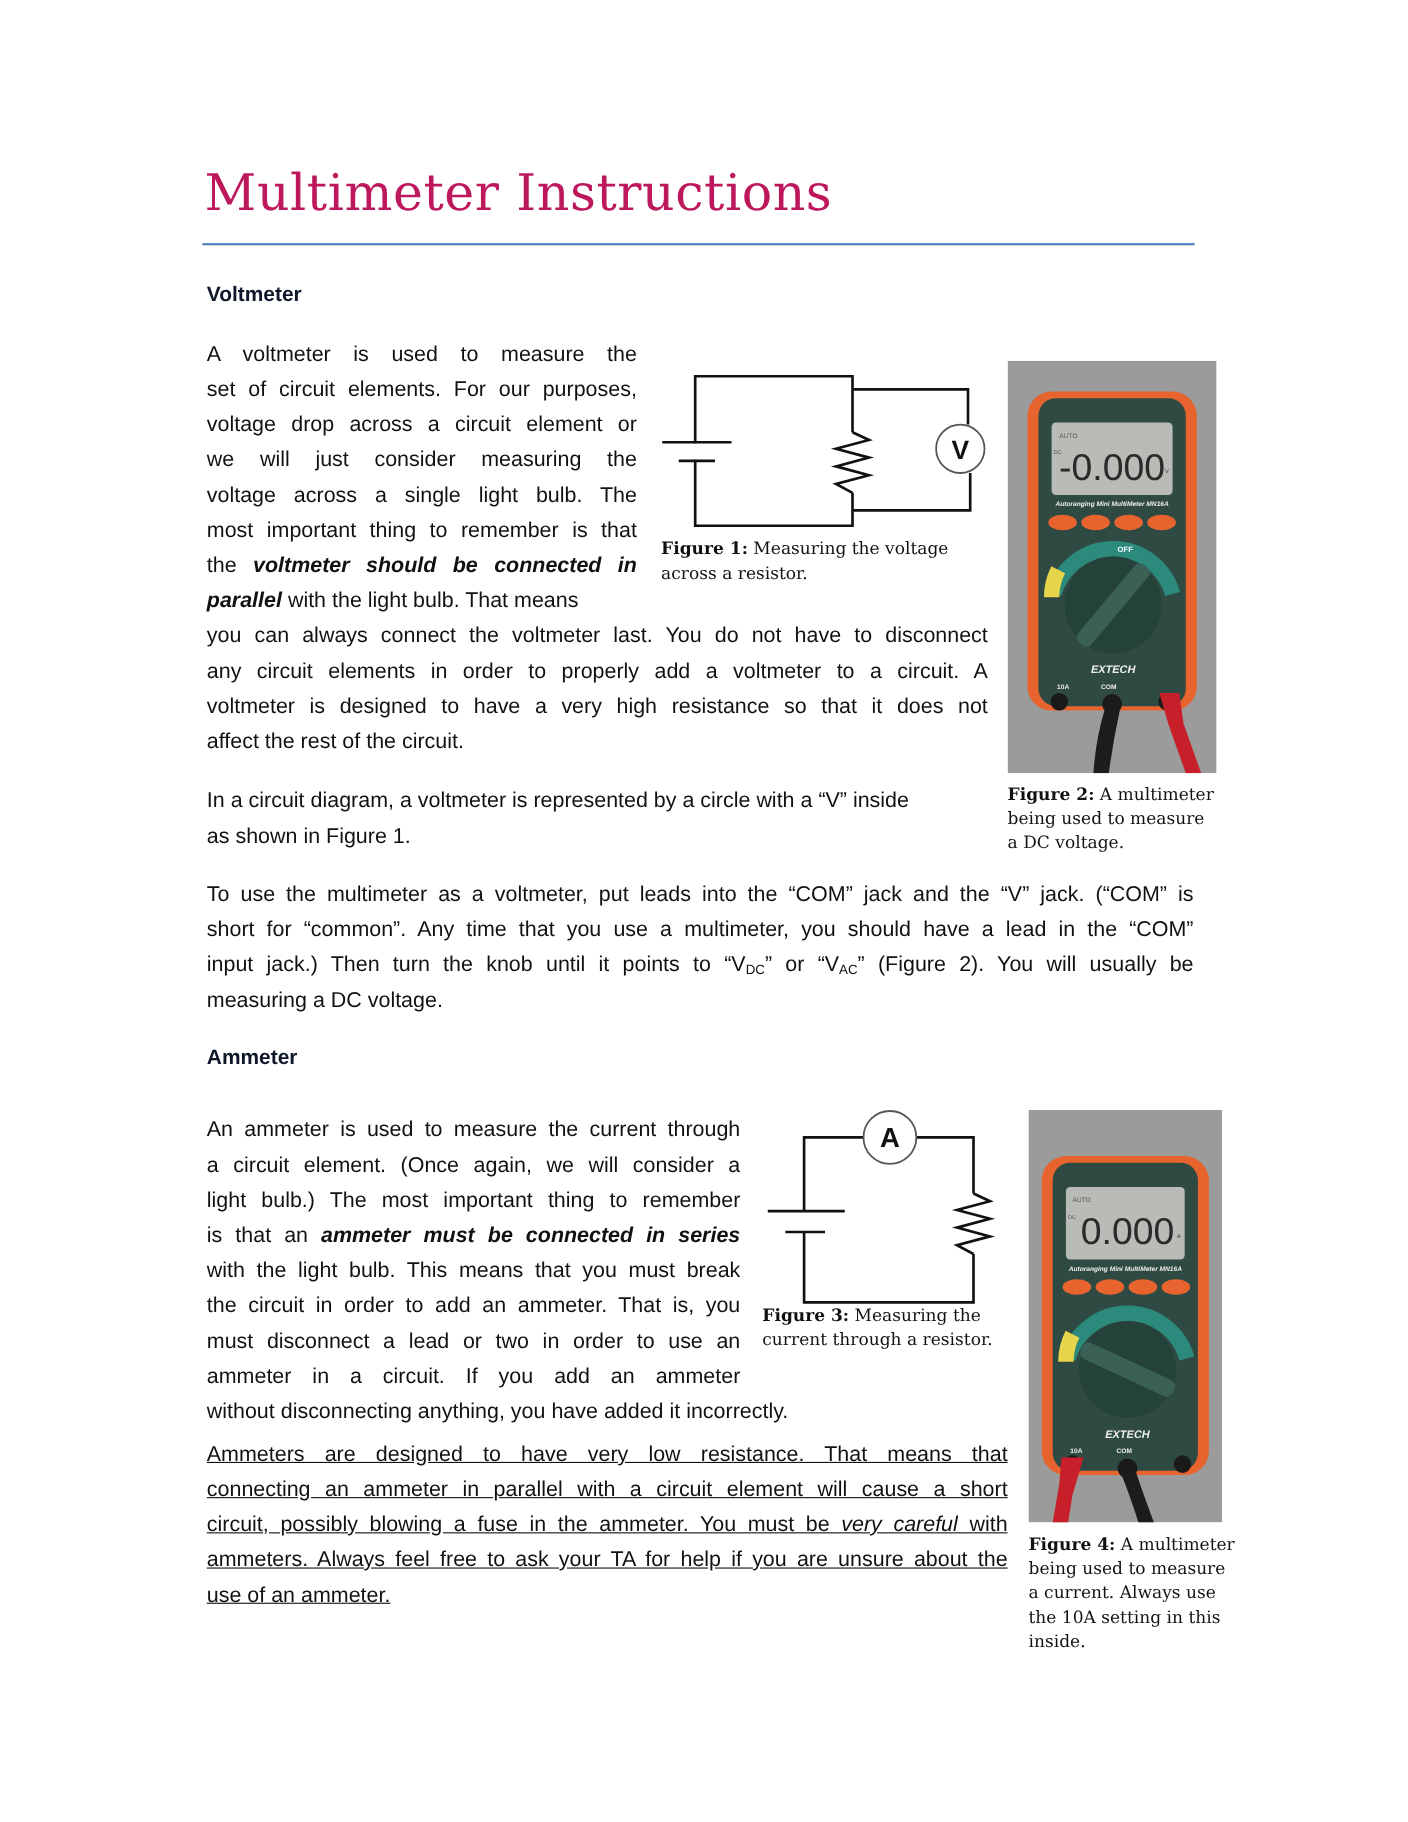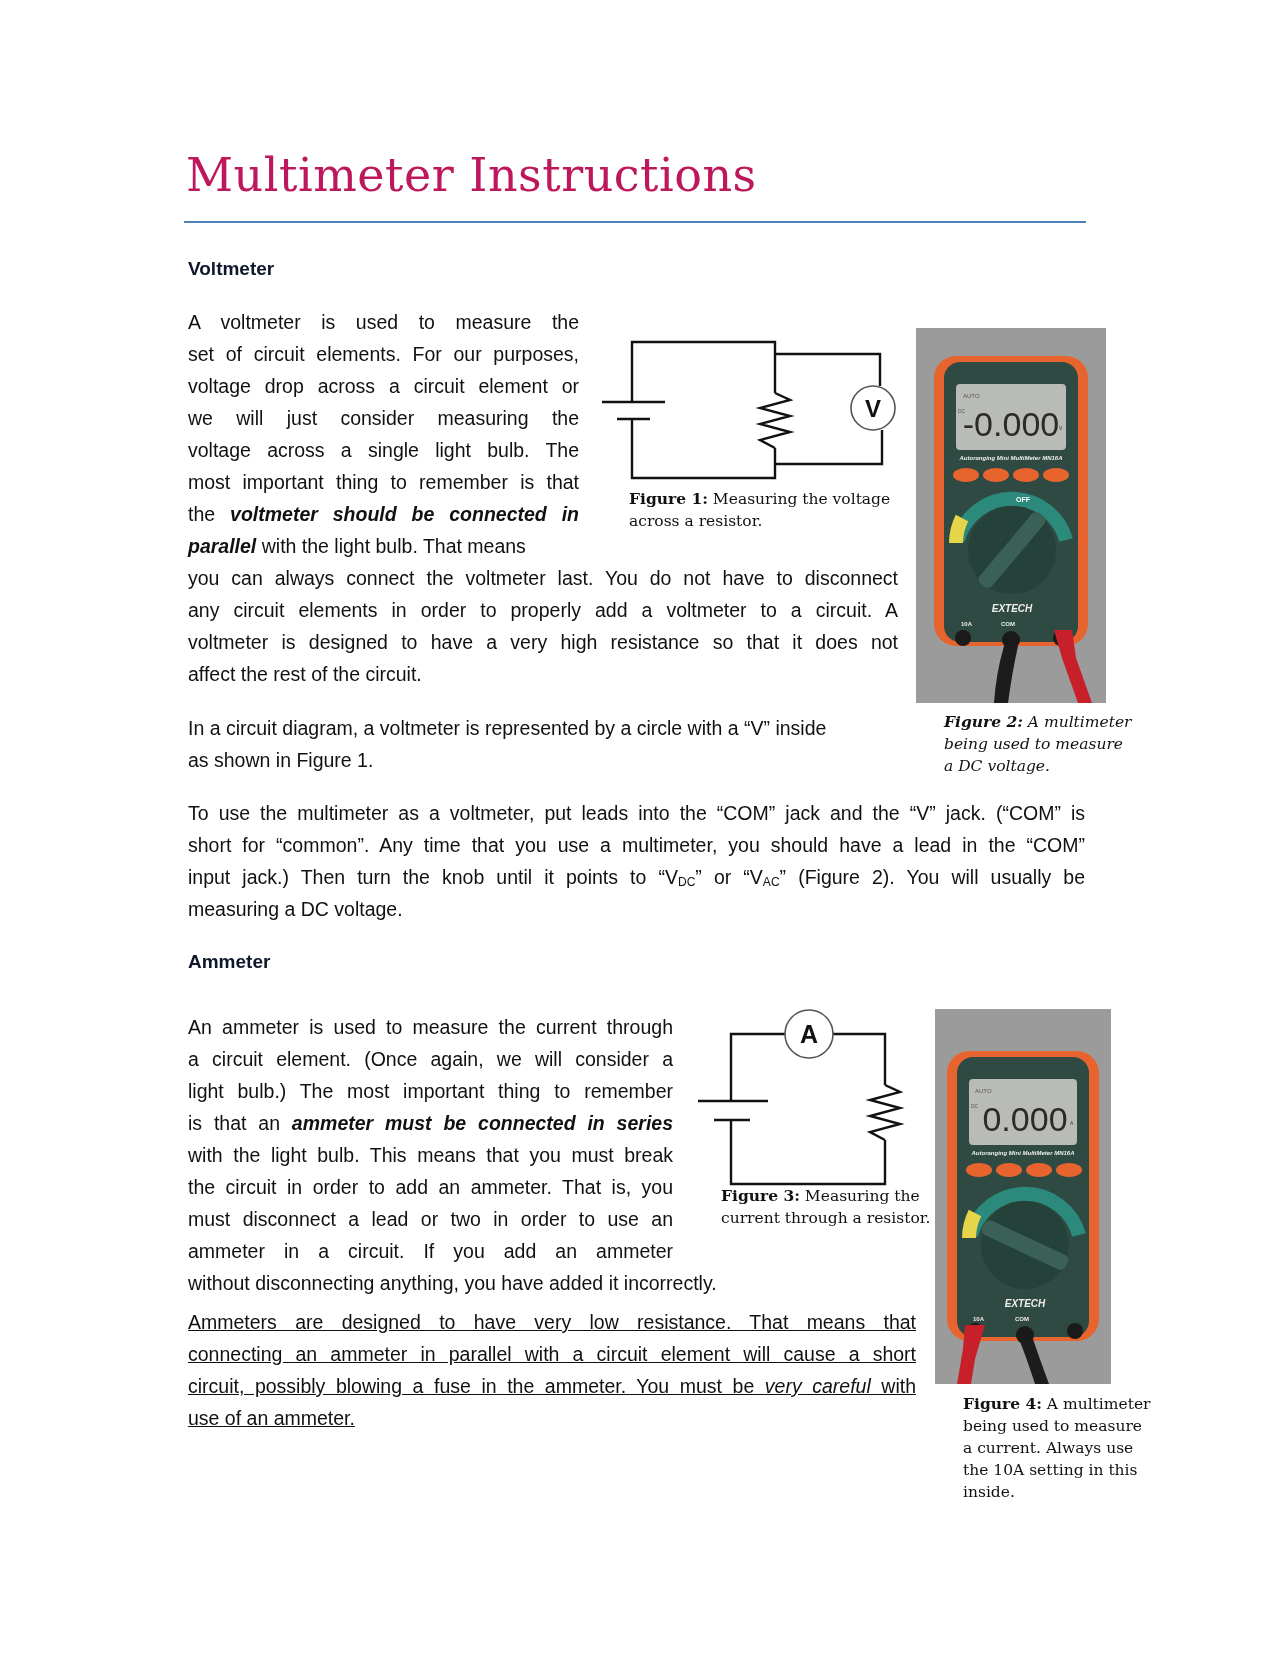--- a/index.html
+++ b/index.html
@@ -6,21 +6,21 @@
   body { width:1280px; height:1656px; position:relative; overflow:hidden;
          font-family:"Liberation Sans", "DejaVu Sans", sans-serif; color:#111; }
   .abs { position:absolute; }
   .title { left:186px; top:148px; font-family:"DejaVu Serif", "Liberation Serif", serif;
            font-size:46px; color:#be185d; letter-spacing:0.5px; white-space:nowrap; font-weight:normal; }
   .rule { left:184px; top:221px; width:902px; height:2px; background:#4f81bd; }
   .h2 { font-weight:bold; font-size:19px; color:#0f172a; white-space:nowrap; }
   .body { font-size:19.5px; line-height:32px; color:#111; }
   .jl { display:block; text-align:justify; text-align-last:justify; white-space:nowrap; height:32px; overflow:visible; }
   .line { display:block; height:32px; white-space:nowrap; }
-  .cap { font-family:"DejaVu Serif", "Liberation Serif", serif; font-size:15.5px; line-height:22px; color:#111;margin-left:28px; }
+  .cap { font-family:"DejaVu Serif", "Liberation Serif", serif; font-size:15.5px; line-height:22px; color:#111; }
   .cap b { font-weight:bold; }
   .bi { font-weight:bold; font-style:italic; }
   .it { font-style:italic; }
   sub { font-size:62%; vertical-align:-2px; }
   svg text { font-family:"Liberation Sans", "DejaVu Sans", sans-serif; }
 </style>
 </head>
 <body>
 
 <h1 class="abs title" style="margin:0;">Multimeter Instructions</h1>
@@ -104,21 +104,21 @@
 
   <text x="96" y="284" text-anchor="middle" font-size="10" font-weight="bold" font-style="italic" fill="#eee">EXTECH</text>
   <text x="45" y="298" font-size="6" font-weight="bold" fill="#eee">10A</text>
   <text x="85" y="298" font-size="6" font-weight="bold" fill="#eee">COM</text>
   <circle cx="47" cy="310" r="8" fill="#1a1a1a"></circle>
   <circle cx="95" cy="312" r="9" fill="#1a1a1a"></circle>
   <circle cx="145" cy="310" r="8" fill="#1a1a1a"></circle>
   <path d="M88,318 Q80,345 78,375 L92,375 Q96,345 102,318 Z" fill="#1c1c1c"></path>
   <path d="M138,302 L156,302 L160,330 L176,375 L162,375 L146,330 Z" fill="#c8202a"></path>
 </svg>
-<div class="abs cap" style="left:916px; top:711px; width:200px;font-style:italic;">
+<div class="abs cap" style="left:916px; top:711px; width:200px;">
   <div><b>Figure 2:</b><span> A multimeter</span></div>
   <div>being used to measure</div>
   <div>a DC voltage.</div>
 </div>
 
 <div class="abs h2" style="left:188px; top:951px;">Ammeter</div>
 
 <div class="abs body" style="left:188px; top:1011px; width:485px;">
   <span class="jl">An ammeter is used to measure the current through</span>
   <span class="jl">a circuit element. (Once again, we will consider a</span>
@@ -128,20 +128,21 @@
   <span class="jl">the circuit in order to add an ammeter. That is, you</span>
   <span class="jl">must disconnect a lead or two in order to use an</span>
   <span class="jl">ammeter in a circuit. If you add an ammeter</span>
   <span class="line">without disconnecting anything, you have added it incorrectly.</span>
 </div>
 
 <div class="abs body" style="left:188px; top:1306px; width:728px;text-decoration:underline;">
   <span class="jl">Ammeters are designed to have very low resistance. That means that</span>
   <span class="jl">connecting an ammeter in parallel with a circuit element will cause a short</span>
   <span class="jl"><span>circuit, possibly blowing a fuse in the ammeter. You must be </span><span class="it">very careful</span><span> with</span></span>
+  <span class="jl">ammeters. Always feel free to ask your TA for help if you are unsure about the</span>
   <span class="line">use of an ammeter.</span>
 </div>
 
 <svg class="abs" style="left:690px; top:1000px;" width="220" height="200" viewBox="0 0 220 200">
   <g stroke="#111" stroke-width="2.4" fill="none">
     <polyline points="41,100 41,34 95,34"></polyline>
     <polyline points="143,34 195,34 195,85"></polyline>
     <polyline points="195,85 210,92 180,100 210,108 180,116 210,124 180,132 195,140"></polyline>
     <polyline points="41,120 41,184 195,184 195,140"></polyline>
     <line x1="8" y1="101" x2="78" y2="101"></line>

